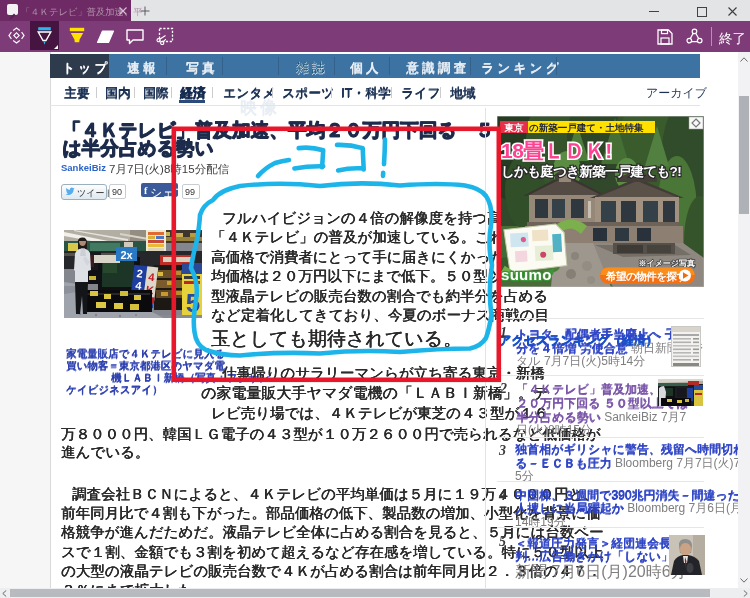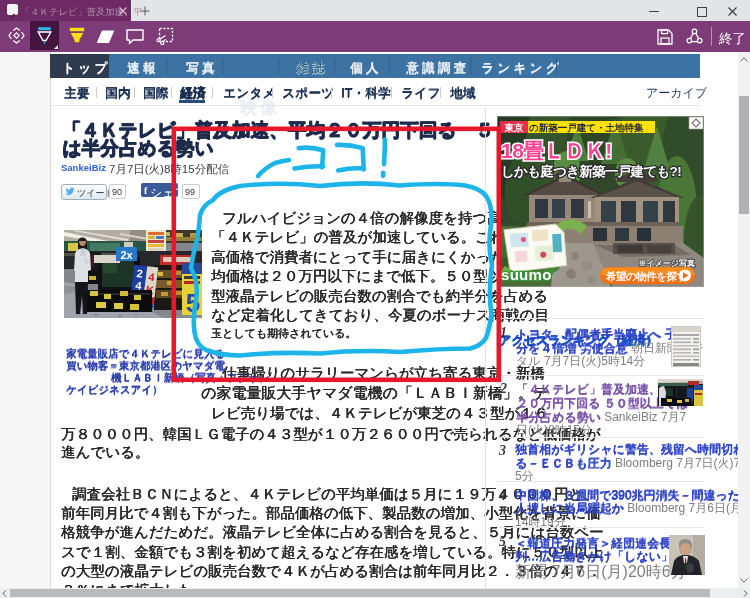--- a/index.html
+++ b/index.html
@@ -152,21 +152,21 @@
 <div class="abs nw" style="left:66px;top:359.1px;font-size:10.5px;color:#2b3eae;text-shadow:0.5px 0 0 #2b3eae,0 0.5px 0 #2b3eae;">買い物客＝東京都港区のヤマダ電</div>
 <div class="abs nw" style="left:66px;top:370.8px;font-size:10.5px;color:#2b3eae;text-shadow:0.5px 0 0 #2b3eae,0 0.5px 0 #2b3eae;margin-left:45px;">機ＬＡＢＩ新橋（写真：フジサン</div>
 <div class="abs nw" style="left:66px;top:382.5px;font-size:10.5px;color:#2b3eae;text-shadow:0.5px 0 0 #2b3eae,0 0.5px 0 #2b3eae;">ケイビジネスアイ）</div>
 
 <div class="abs nw" style="left:222px;top:208.9px;font-size:14.5px;color:#2b2b2b;text-shadow:0.5px 0 0 #2b2b2b,0 0.4px 0 #2b2b2b;">フルハイビジョンの４倍の解像度を持つ高画質な</div>
 <div class="abs nw" style="left:211px;top:228.4px;font-size:14.5px;color:#2b2b2b;text-shadow:0.5px 0 0 #2b2b2b,0 0.4px 0 #2b2b2b;">「４Ｋテレビ」の普及が加速している。これまでは</div>
 <div class="abs nw" style="left:211px;top:247.9px;font-size:14.5px;color:#2b2b2b;text-shadow:0.5px 0 0 #2b2b2b,0 0.4px 0 #2b2b2b;">高価格で消費者にとって手に届きにくかったが、平</div>
 <div class="abs nw" style="left:211px;top:267.4px;font-size:14.5px;color:#2b2b2b;text-shadow:0.5px 0 0 #2b2b2b,0 0.4px 0 #2b2b2b;">均価格は２０万円以下にまで低下。５０型以上の大</div>
 <div class="abs nw" style="left:211px;top:286.8px;font-size:14.5px;color:#2b2b2b;text-shadow:0.5px 0 0 #2b2b2b,0 0.4px 0 #2b2b2b;">型液晶テレビの販売台数の割合でも約半分を占める</div>
 <div class="abs nw" style="left:211px;top:306.2px;font-size:14.5px;color:#2b2b2b;text-shadow:0.5px 0 0 #2b2b2b,0 0.4px 0 #2b2b2b;">など定着化してきており、今夏のボーナス商戦の目</div>
-<div class="abs nw" style="left:211px;top:325.6px;font-size:11px;color:#2b2b2b;text-shadow:0.5px 0 0 #2b2b2b,0 0.4px 0 #2b2b2b;">玉としても期待されている。</div>
+<div class="abs nw" style="left:211px;top:325.6px;font-size:19px;color:#2b2b2b;text-shadow:0.5px 0 0 #2b2b2b,0 0.4px 0 #2b2b2b;">玉としても期待されている。</div>
 
 <div class="abs nw" style="left:222px;top:364.4px;font-size:14.5px;color:#2b2b2b;text-shadow:0.5px 0 0 #2b2b2b,0 0.4px 0 #2b2b2b;">仕事帰りのサラリーマンらが立ち寄る東京・新橋</div>
 <div class="abs nw" style="left:201px;top:383.9px;font-size:15px;color:#2b2b2b;text-shadow:0.5px 0 0 #2b2b2b,0 0.4px 0 #2b2b2b;">の家電量販大手ヤマダ電機の「ＬＡＢＩ新橋」。テ</div>
 <div class="abs nw" style="left:211px;top:403.9px;font-size:14.5px;color:#2b2b2b;text-shadow:0.5px 0 0 #2b2b2b,0 0.4px 0 #2b2b2b;">レビ売り場では、４Ｋテレビが東芝の４３型が１６</div>
 <div class="abs nw" style="left:61px;top:424.7px;font-size:14.5px;color:#2b2b2b;text-shadow:0.5px 0 0 #2b2b2b,0 0.4px 0 #2b2b2b;">万８０００円、韓国ＬＧ電子の４３型が１０万２６００円で売られるなど低価格が</div>
 <div class="abs nw" style="left:61px;top:442.9px;font-size:14.5px;color:#2b2b2b;text-shadow:0.5px 0 0 #2b2b2b,0 0.4px 0 #2b2b2b;">進んでいる。</div>
 
 <div class="abs nw" style="left:72px;top:485.4px;font-size:14.5px;color:#2b2b2b;text-shadow:0.5px 0 0 #2b2b2b,0 0.4px 0 #2b2b2b;">調査会社ＢＣＮによると、４Ｋテレビの平均単価は５月に１９万４０００円と、</div>
 <div class="abs nw" style="left:61px;top:504.1px;font-size:14.5px;color:#2b2b2b;text-shadow:0.5px 0 0 #2b2b2b,0 0.4px 0 #2b2b2b;">前年同月比で４割も下がった。部品価格の低下、製品数の増加、小型化を背景に価</div>
 <div class="abs nw" style="left:61px;top:522.9px;font-size:14.5px;color:#2b2b2b;text-shadow:0.5px 0 0 #2b2b2b,0 0.4px 0 #2b2b2b;">格競争が進んだためだ。液晶テレビ全体に占める割合を見ると、５月には台数ベー</div>

